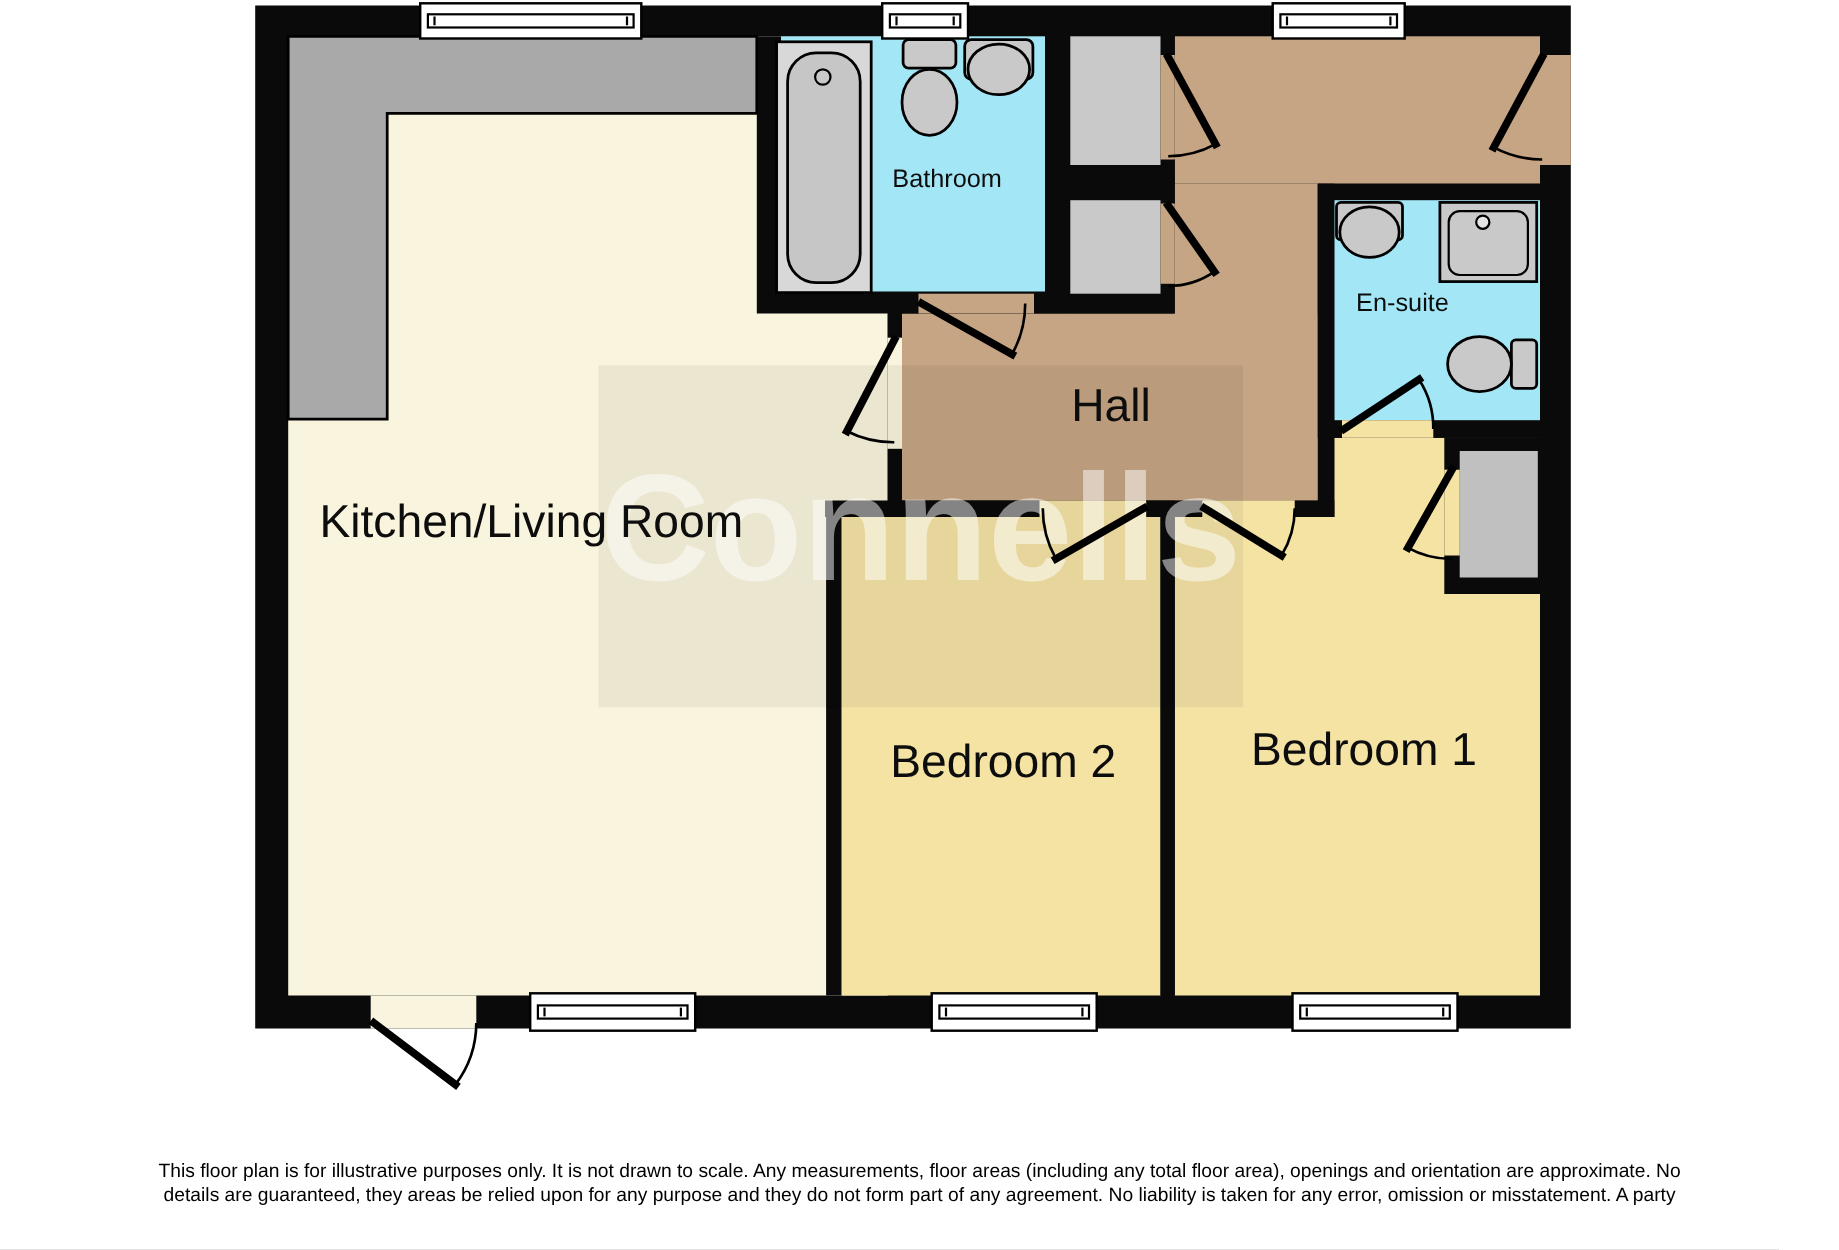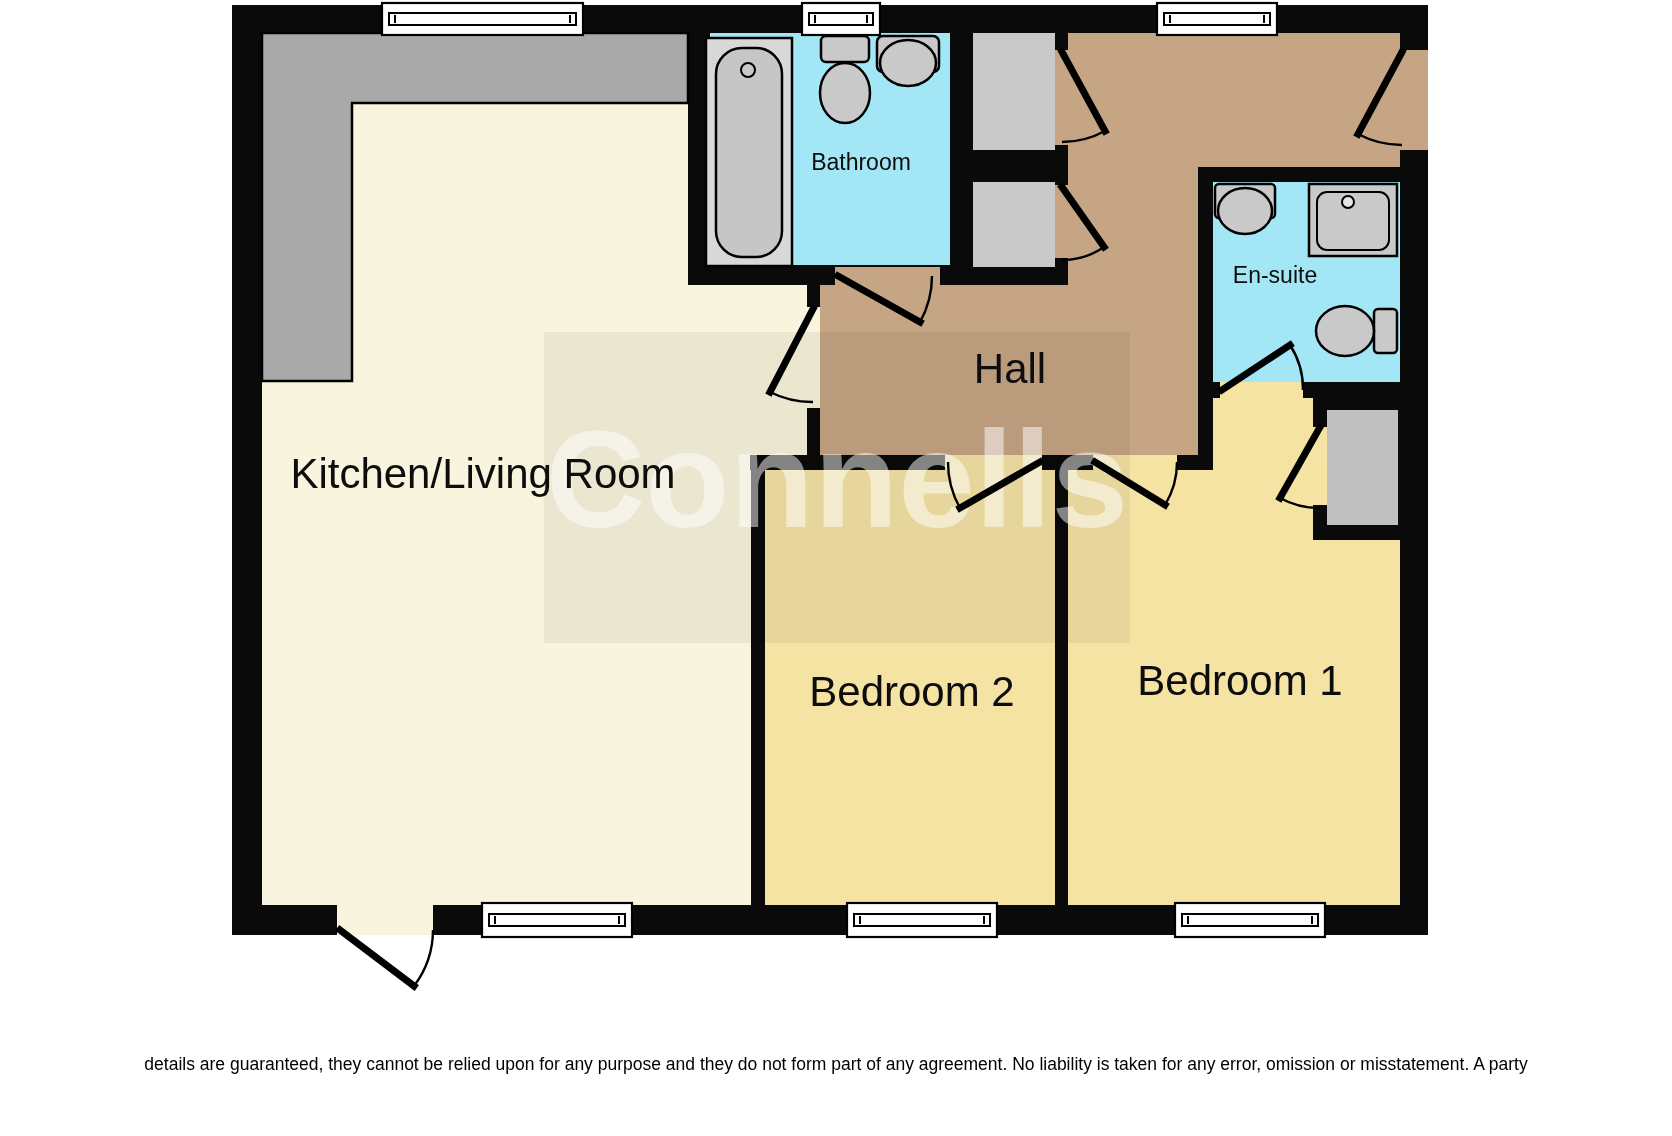--- a/index.html
+++ b/index.html
@@ -196,15 +196,16 @@
 
     <text class="small-label" x="861" y="170">Bathroom</text>
     <text class="small-label" x="1275" y="283">En-suite</text>
     <text class="room-label" x="1010" y="383">Hall</text>
     <text class="room-label" x="483" y="488">Kitchen/Living Room</text>
     <text class="room-label" x="912" y="706">Bedroom 2</text>
     <text class="room-label" x="1240" y="695">Bedroom 1</text>
   </svg>
 
   <div class="disclaimer">
-    <div>details are guaranteed, they cannot be relied upon for any purpose and they do not form part of any agreement. No liability is taken for any error, omission or misstatement. A party</div>
+    <div>This floor plan is for illustrative purposes only. It is not drawn to scale. Any measurements, floor areas (including any total floor area), openings and orientation are approximate. No</div>
+    <div>details are guaranteed, they areas be relied upon for any purpose and they do not form part of any agreement. No liability is taken for any error, omission or misstatement. A party</div>
   </div>
 </div>
 
 </body></html>

